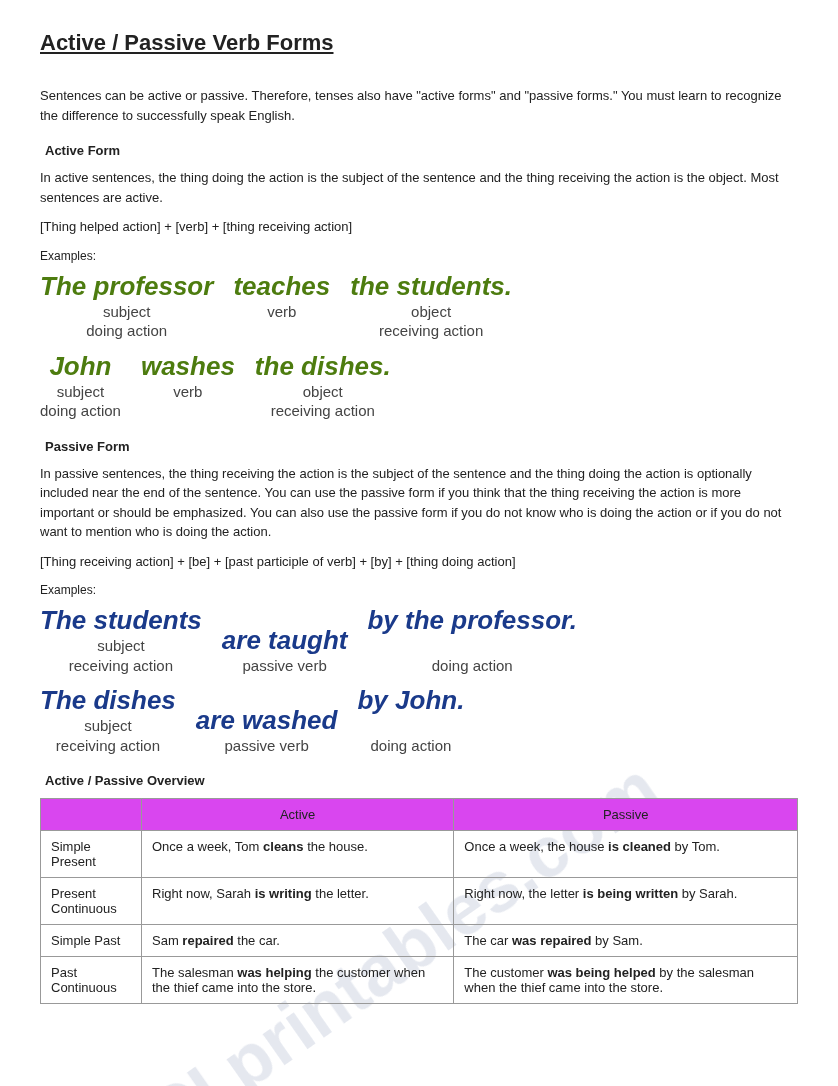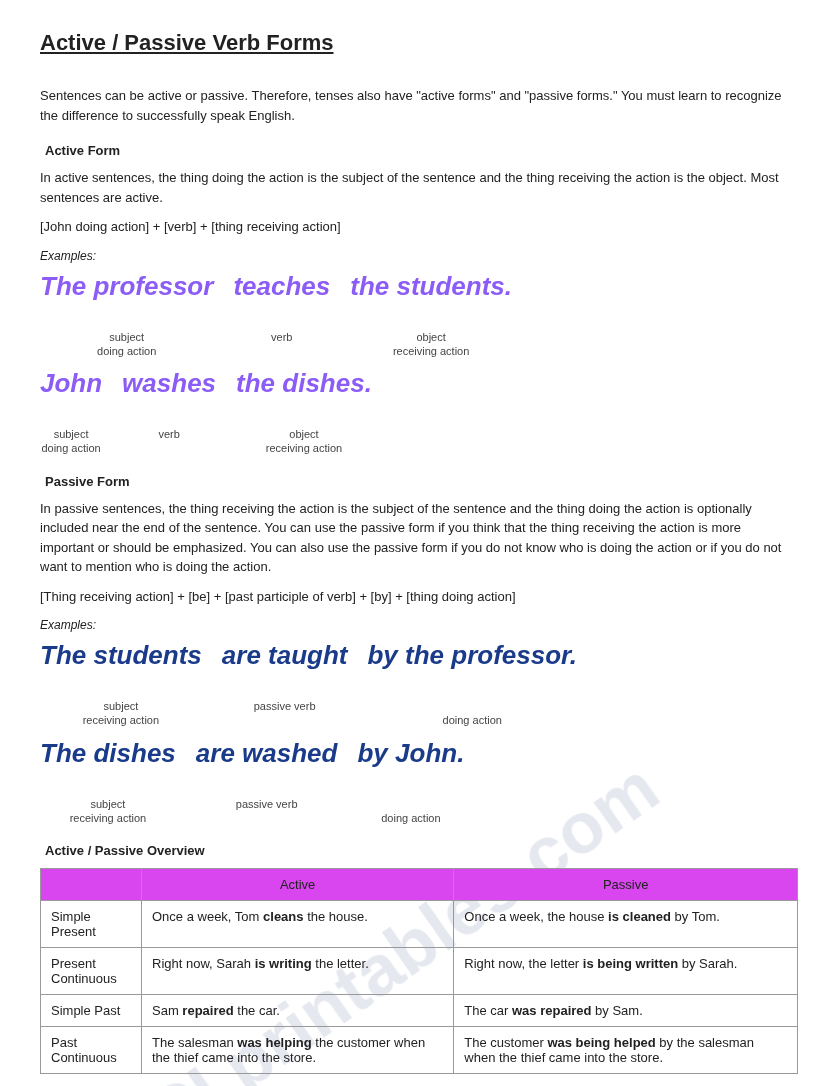--- a/index.html
+++ b/index.html
@@ -30,21 +30,20 @@
       line-height: 1.5;
     }
 
     .formula {
       margin: 10px 0 10px 0;
       font-size: 13px;
     }
 
     .examples-label {
       font-size: 12px;
-      font-style: italic;
       margin-bottom: 6px;
     }
 
     
     .active-examples {
       margin-bottom: 16px;
     }
 
     .example-row {
       display: flex;
@@ -55,40 +54,39 @@
 
     .example-part {
       display: flex;
       flex-direction: column;
       align-items: center;
     }
 
     .example-word {
       font-size: 22px;
       font-weight: bold;
-      color: #8b5cf6;
+      color: #4d7c0f;
       font-style: italic;
     }
 
     .example-label {
-      font-size: 11px;
+      font-size: 15px;
       color: #444;
       text-align: center;
       line-height: 1.3;
-      margin-top: 28px;
     }
 
     
     .passive-examples {
       margin-bottom: 16px;
     }
 
     .passive-example-row {
       display: flex;
-      align-items: flex-start;
+      align-items: flex-end;
       margin-bottom: 10px;
       gap: 20px;
     }
 
     
     .watermark {
       position: fixed;
       bottom: 80px;
       left: 60px;
       font-size: 72px;
@@ -146,21 +144,21 @@
 
 <div class="content-area">
   <h1>Active / Passive Verb Forms</h1>
 
   <p>Sentences can be active or passive. Therefore, tenses also have "active forms" and "passive forms." You must learn to recognize the difference to successfully speak English.</p>
 
   <h2>Active Form</h2>
 
   <p>In active sentences, the thing doing the action is the subject of the sentence and the thing receiving the action is the object. Most sentences are active.</p>
 
-  <p class="formula">[John doing action] + [verb] + [thing receiving action]</p>
+  <p class="formula">[Thing helped action] + [verb] + [thing receiving action]</p>
 
   <p class="examples-label">Examples:</p>
 
   <div class="active-examples">
 
     <div class="example-row">
       <div class="example-part">
         <span class="example-word example-word-lg">The professor</span>
         <span class="example-label">subject<br>doing action</span>
       </div>

